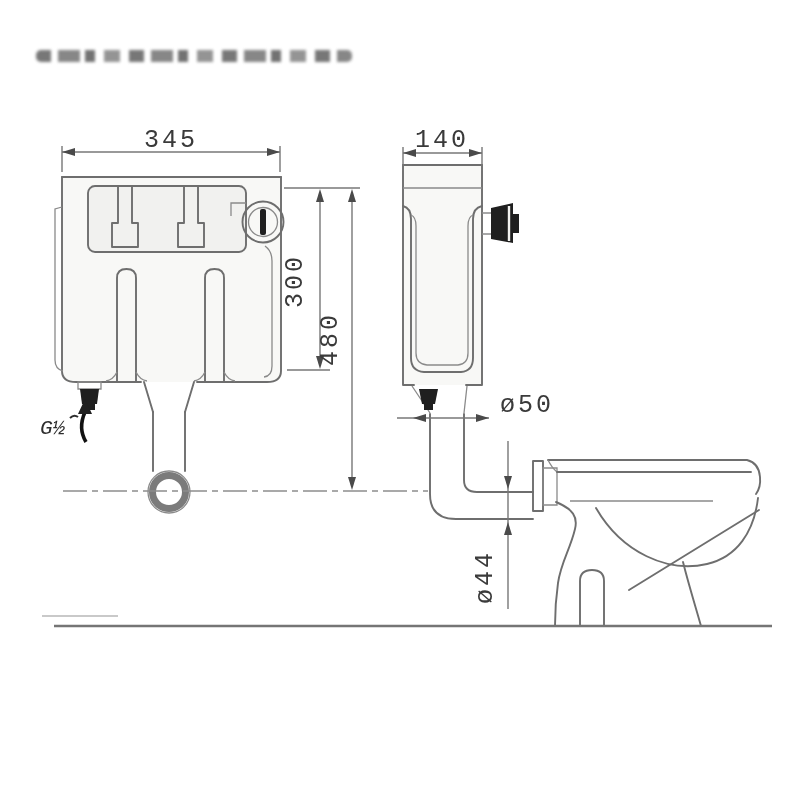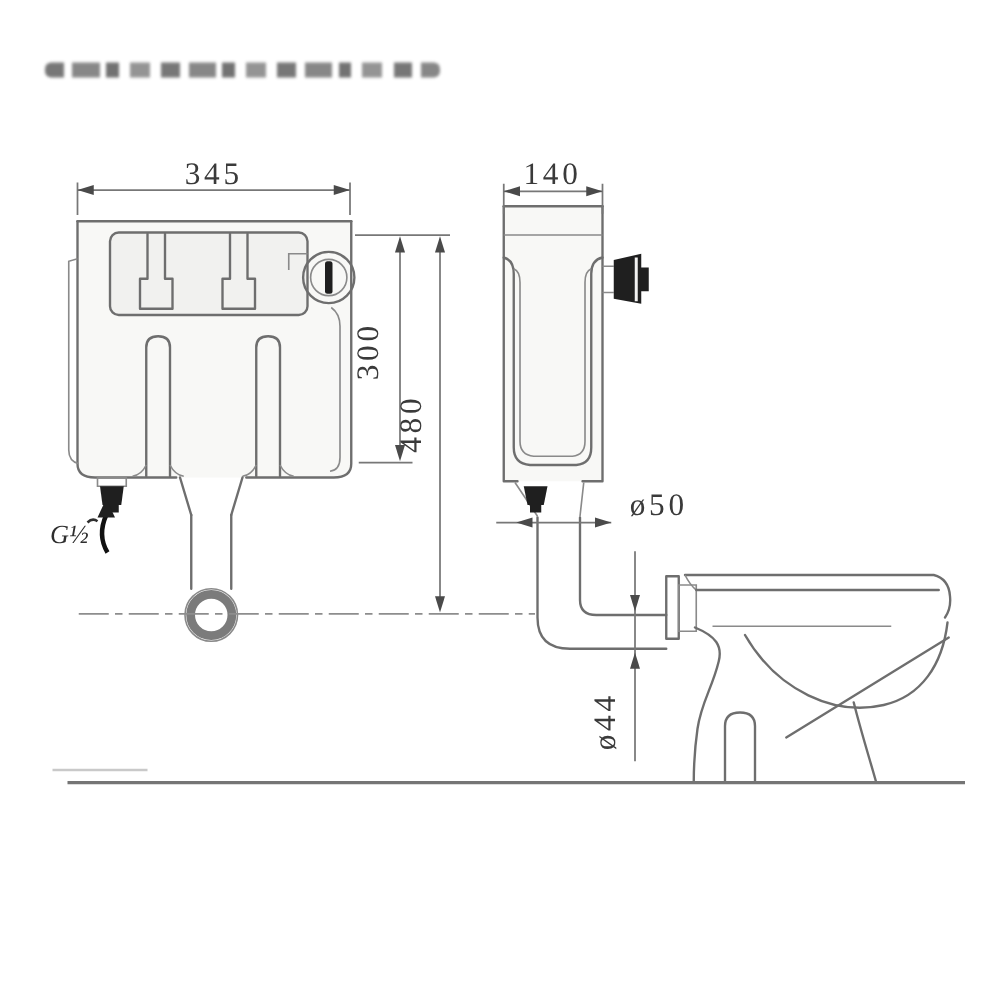--- a/index.html
+++ b/index.html
@@ -5,21 +5,21 @@
   :root{
     --line:#6e6e6e;
     --line-soft:#8a8a8a;
     --dark:#1f1f1f;
     --label:#3a3a3a;
     --bg:#ffffff;
   }
   html,body{margin:0;padding:0;background:var(--bg);}
   .page{
     position:relative;width:800px;height:800px;background:var(--bg);
-    font-family:Liberation Serif, serif;overflow:hidden;
+    font-family:Liberation Mono, monospace;overflow:hidden;
   }
   
   .title-fragments{
     position:absolute;left:36px;top:50px;width:316px;height:12px;
     background:repeating-linear-gradient(90deg,
       #565656 0 15px, transparent 15px 22px,
       #6a6a6a 22px 44px, transparent 44px 49px,
       #4f4f4f 49px 59px, transparent 59px 68px,
       #7a7a7a 68px 84px, transparent 84px 93px);
     border-radius:5px;filter:blur(1.4px);opacity:.8;

